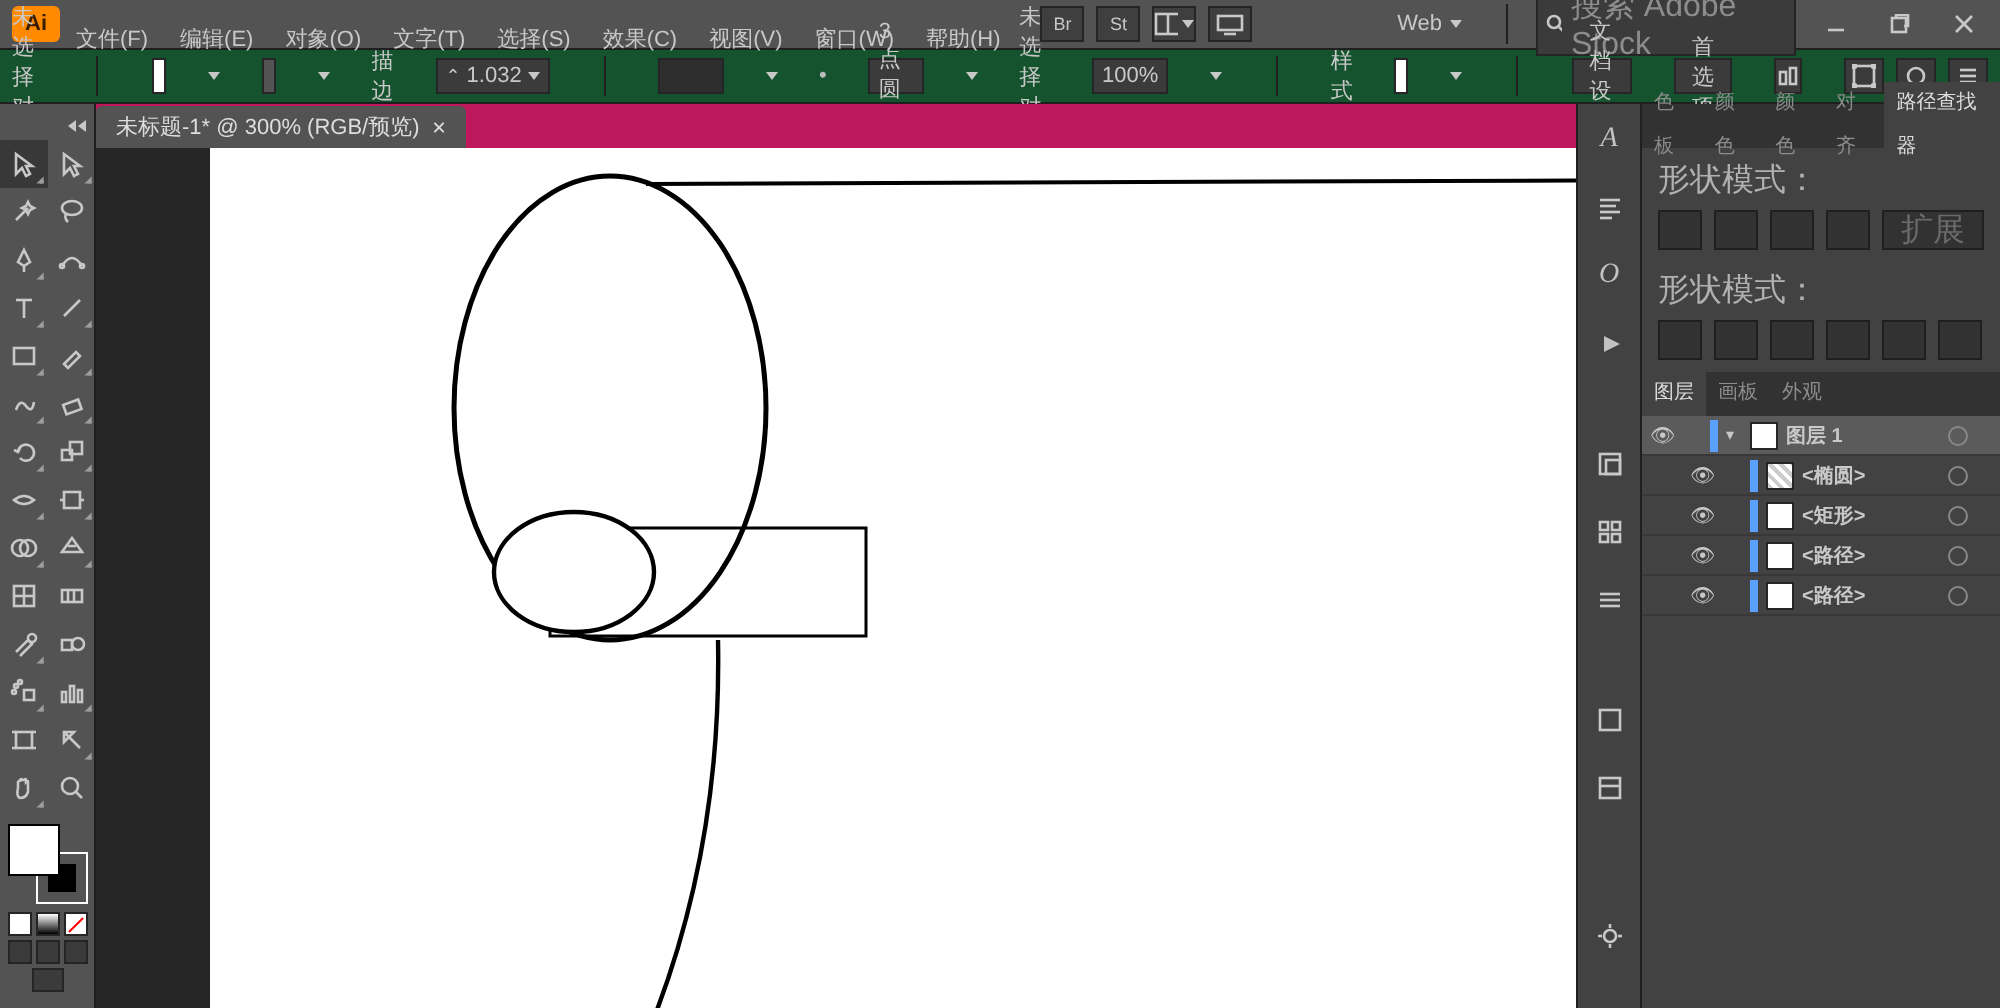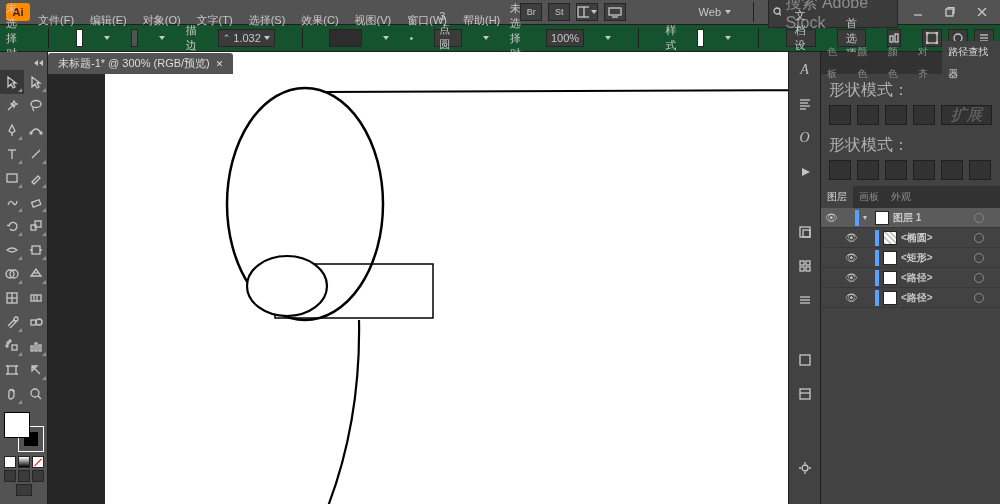--- a/index.html
+++ b/index.html
@@ -41,39 +41,39 @@
   #fill-swatch { position: absolute; left: 0; top: 0; width: 26px; height: 26px; background: #fff; border: 1px solid #000; }
   #stroke-swatch { position: absolute; right: 0; bottom: 0; width: 26px; height: 26px; background: #000; border: 1px solid #fff; box-shadow: inset 0 0 0 5px #535353; }
   .mini-row { display:flex; justify-content:center; gap:2px; margin-top:2px;}
   .mini-row .m { width:12px;height:12px;border:1px solid #252525;background:#3b3b3b;}
   .mini-row .m.none { background: #fff; position: relative; }
   .mini-row .m.none::after { content:""; position:absolute; left:0; right:0; top:50%; border-top:1px solid red; transform:rotate(-45deg);}
   .mini-row .m.white { background:#fff; }
 
   
   #center { flex: 1; display: flex; flex-direction: column; background: #323232; }
-  #tabstrip { height: 22px; background: #ffffff; display: flex; align-items: flex-end; padding-left: 0; }
+  #tabstrip { height: 22px; background: #be185d; display: flex; align-items: flex-end; padding-left: 0; }
   .doc-tab { background: #535353; color: #ddd; padding: 3px 10px; font-size: 11px; display: flex; align-items: center; gap: 6px; border-top-left-radius: 3px; border-top-right-radius: 3px;}
   .doc-tab .x { font-size: 9px; }
   #canvas-area { flex: 1; background: #262626; position: relative; overflow: hidden; }
   #artboard { position: absolute; left: 57px; top: 0; width: 740px; height: 440px; background: #fff; }
   
   #drawing { position:absolute; left:0; top:0; width:100%; height:100%; }
   
   #sidedock { width: 32px; background: #424242; border-left: 1px solid #1f1f1f; display: flex; flex-direction: column; align-items: center; padding-top: 8px; gap: 14px; }
   .sidedock-icon { width: 20px; height: 20px; display:flex;align-items:center;justify-content:center;color:#c2c2c2; }
   
   #panels { width: 180px; background: #424242; border-left:1px solid #1f1f1f; display:flex; flex-direction:column; }
   .panel-tabs { height: 22px; background: #323232; display: flex; align-items: center; font-size: 10px; }
   .panel-tab { padding: 0 6px; line-height: 22px; color: #8c8c8c; }
   .panel-tab.act { background: #424242; color: #ddd; }
   .panel-body { padding: 6px 8px; font-size: 16px; color: #b0b0b0; }
   .mode-row { display:flex; gap:6px; margin:4px 0 10px; }
   .mode-btn { width:22px;height:20px;background:#323232;border:1px solid #1f1f1f; }
-  .mode-btn.wide { flex:1; display:flex; align-items:center; justify-content:center; color:#6a6a6a;font-style:italic;}
+  .mode-btn.wide { flex:1; display:flex; align-items:center; justify-content:center; color:#6a6a6a;}
   .pf-row { display:flex; gap:6px; }
   .pf-btn { width:22px;height:20px;background:#323232;border:1px solid #1f1f1f; }
 
   
   #layers-panel { flex:1; display:flex; flex-direction:column; }
   #layers-tabs { height:22px; background:#323232; display:flex; align-items:center; font-size:10px; }
   #layers-list { flex:1; background:#424242; overflow-y:auto; }
   .layer-row { height:20px; display:flex; align-items:center; gap:4px; padding:0 4px; font-size:10px; border-bottom:1px solid #383838;}
   .layer-row.sel { background:#5b5b5b; }
   .layer-row .eye { width:12px; text-align:center; color:#c8c8c8; }

